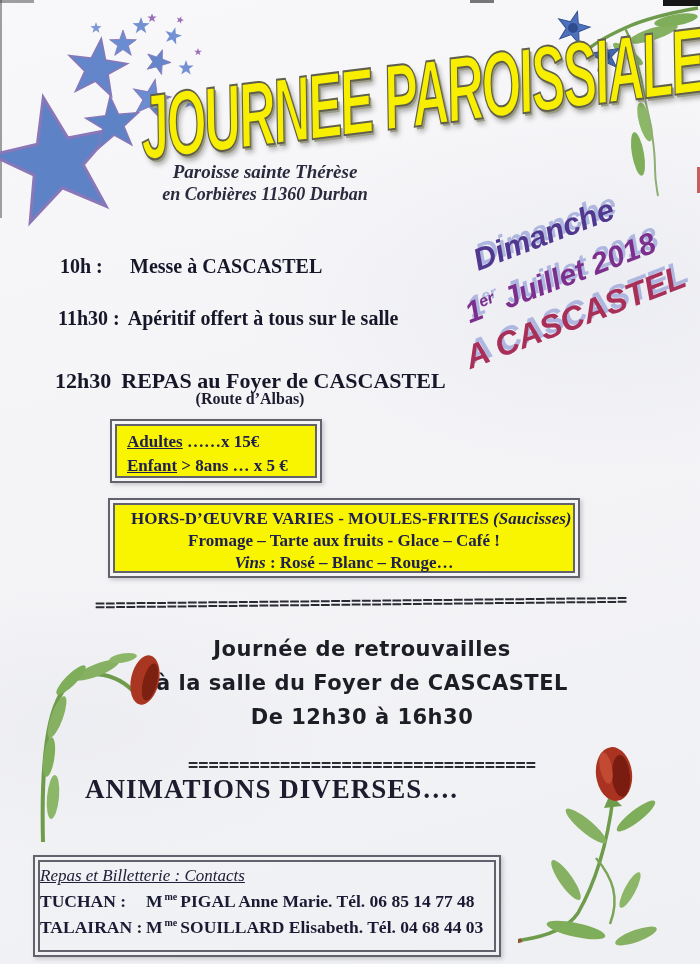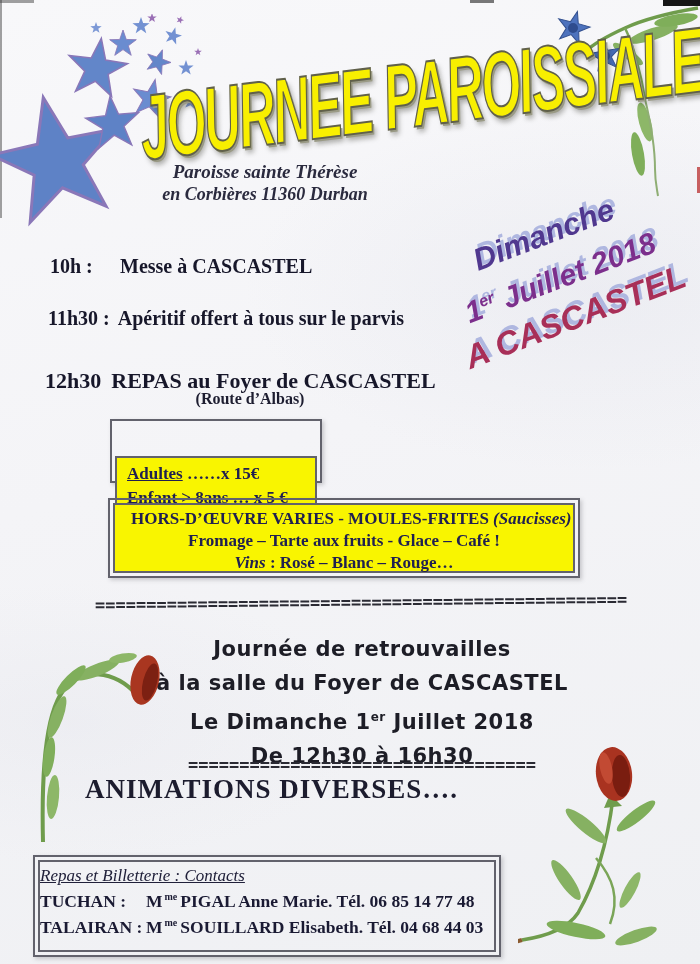--- a/index.html
+++ b/index.html
@@ -25,21 +25,21 @@
     font-size:92px;letter-spacing:-3px;color:#f8ef00;
     -webkit-text-stroke:2px #60604a;
     text-shadow:3px 3px 0 #9a9a85,5px 6px 7px rgba(40,40,30,.35);
     transform:rotate(-7deg) scaleX(0.55);transform-origin:left center;
   }
   .subtitle{position:absolute;left:125px;top:160px;width:280px;text-align:center;
     font-style:italic;font-weight:700;color:#2a2a3e;}
   .subtitle .l1{font-size:19px;line-height:23px;}
   .subtitle .l2{font-size:18px;line-height:22px;}
   
-  .sched{position:absolute;font-weight:700;font-size:20px;color:#17172a;white-space:nowrap;}
+  .sched{position:absolute;font-weight:700;font-size:20px;color:#17172a;white-space:nowrap;margin-left:10px;}
   .s1{left:50px;top:255px;}
   .s1 .time{display:inline-block;width:70px;}
   .s2{left:48px;top:307px;}
   .s2 .time{margin-right:8px;}
   .s3{left:45px;top:368px;font-size:22px;}
   .s3 .time{margin-right:10px;}
   .venue-note{position:absolute;left:150px;top:390px;width:200px;text-align:center;
     font-weight:700;font-size:16px;color:#1d1d30;}
   
   .banner{position:absolute;left:428px;top:212px;width:264px;text-align:center;
@@ -48,21 +48,21 @@
     white-space:nowrap;}
   .banner .b{text-shadow:4px -4px 0 rgba(167,176,222,.9);}
   .banner .b1{font-size:31px;line-height:40px;color:#50388f;}
   .banner .b2{font-size:30px;line-height:40px;color:#7c2f8c;}
   .banner .b3{font-size:33px;line-height:44px;color:#a82f58;}
   .banner sup{font-size:16px;}
   
   .dbl{position:absolute;border:2px solid #62626c;padding:3px;box-shadow:2px 2px 4px rgba(70,70,80,.25);}
   .dbl .inner{border:2px solid #62626c;box-sizing:border-box;width:100%;height:100%;}
   .price{left:110px;top:419px;width:202px;height:54px;}
-  .price .inner{background:#f9f500;padding:4px 10px;box-sizing:border-box;margin-top:32px;}
+  .price .inner{background:#f9f500;padding:4px 10px;box-sizing:border-box;}
   .price .row{font-weight:700;font-size:17px;line-height:24px;color:#202050;white-space:nowrap;}
   .u{text-decoration:underline;}
   .menu{left:108px;top:498px;width:462px;height:70px;}
   .menu .inner{background:#f9f500;text-align:center;padding:3px 16px;box-sizing:border-box;}
   .menu .row{font-weight:700;font-size:17px;line-height:22px;color:#202050;white-space:nowrap;}
   .it{font-style:italic;}
   
   .sep{position:absolute;font-family:"DejaVu Sans Mono",monospace;font-weight:700;
     font-size:17px;letter-spacing:0;color:#2a2a33;white-space:nowrap;}
   .sep1{left:95px;top:592px;transform:rotate(-0.6deg);}
@@ -147,21 +147,21 @@
   <div class="banner">
     <div class="b b1">Dimanche</div>
     <div class="b b2"><span>1</span><sup>er</sup><span> Juillet 2018</span></div>
     <div class="b b3">A CASCASTEL</div>
   </div>
 
   <div class="sched s1">
     <span class="time">10h :</span><span class="what">Messe à CASCASTEL</span>
   </div>
   <div class="sched s2">
-    <span class="time">11h30 :</span><span class="what">Apéritif offert à tous sur le parvis</span>
+    <span class="time">11h30 :</span><span class="what">Apéritif offert à tous sur le salle</span>
   </div>
   <div class="sched s3">
     <span class="time">12h30</span><span class="what">REPAS  au Foyer de CASCASTEL</span>
   </div>
   <div class="venue-note">(Route d’Albas)</div>
 
   <div class="dbl price">
     <div class="inner">
       <div class="row"><span class="u">Adultes</span><span> ……x 15€</span></div>
       <div class="row"><span class="u">Enfant</span><span> &gt;  8ans … x 5 €</span></div>
@@ -174,21 +174,20 @@
       <div class="row">Fromage – Tarte aux fruits - Glace – Café !</div>
       <div class="row"><span class="it">Vins</span><span> : Rosé – Blanc – Rouge…</span></div>
     </div>
   </div>
 
   <div class="sep sep1">====================================================</div>
 
   <div class="reunion">
     <div>Journée de retrouvailles</div>
     <div>à la salle du Foyer de CASCASTEL</div>
-    <div><span>Le Dimanche 1</span><sup>er</sup><span> Juillet 2018</span></div>
     <div>De 12h30 à 16h30</div>
   </div>
 
   <svg class="deco poppy" width="170" height="245" viewBox="0 0 170 245">
     <path d="M136,58 C115,30 82,24 62,44 C42,64 36,120 38,200" fill="none" stroke="#6f9c4c" stroke-width="4"></path>
     <ellipse cx="92" cy="28" rx="24" ry="6" fill="#86b162" transform="rotate(-22 92 28)"></ellipse>
     <ellipse cx="66" cy="38" rx="20" ry="5.5" fill="#7fae5a" transform="rotate(-45 66 38)"></ellipse>
     <ellipse cx="52" cy="75" rx="22" ry="6" fill="#86b162" transform="rotate(-70 52 75)"></ellipse>
     <ellipse cx="44" cy="115" rx="20" ry="5.5" fill="#7fae5a" transform="rotate(-82 44 115)"></ellipse>
     <ellipse cx="48" cy="155" rx="22" ry="6" fill="#8db768" transform="rotate(-85 48 155)"></ellipse>

